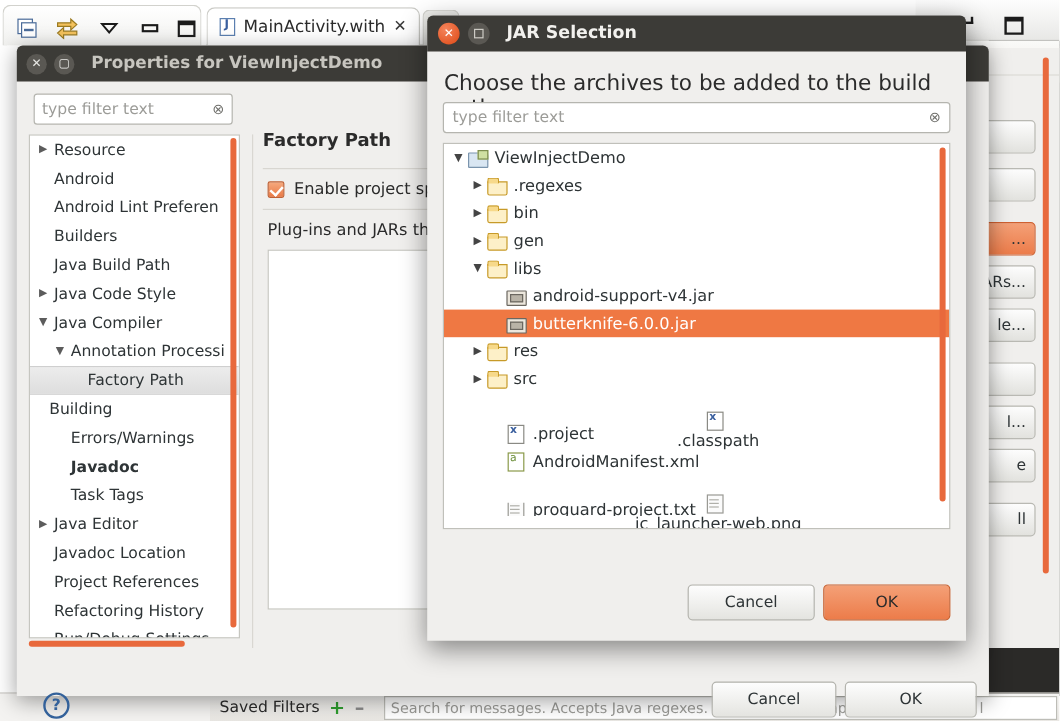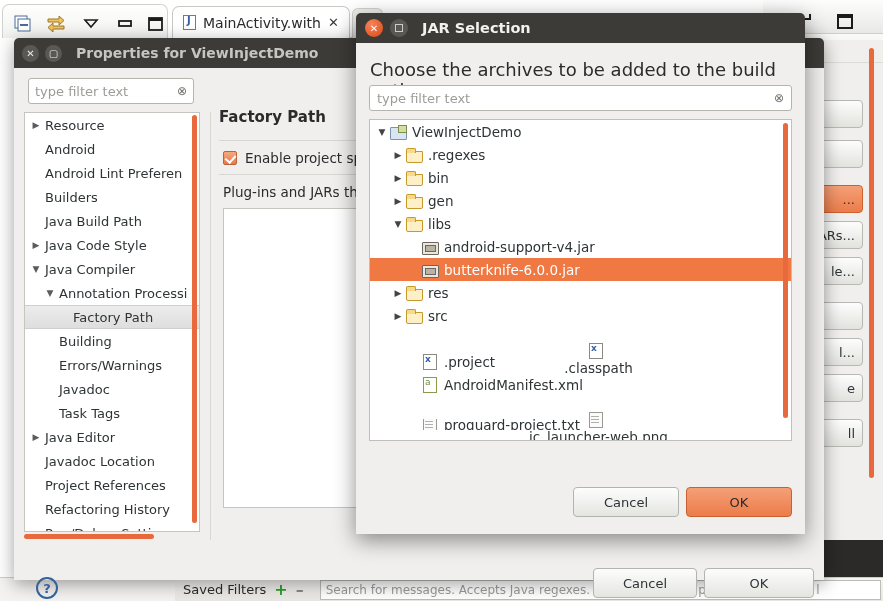--- a/index.html
+++ b/index.html
@@ -458,29 +458,29 @@
             <span class="pt-label">Java Compiler</span>
           </div>
           <div class="pt-item" style="padding-left: 18px;">
             <span class="pt-arrow">▼</span>
             <span class="pt-label">Annotation Processi</span>
           </div>
           <div class="pt-item sel" style="padding-left: 32px;">
             <span class="pt-arrow none"></span>
             <span class="pt-label">Factory Path</span>
           </div>
+          <div class="pt-item" style="">
+            <span class="pt-arrow none"></span>
+            <span class="pt-label">Building</span>
+          </div>
           <div class="pt-item" style="padding-left: 18px;">
             <span class="pt-arrow none"></span>
-            <span class="pt-label">Building</span>
-          </div>
-          <div class="pt-item" style="padding-left: 18px;">
-            <span class="pt-arrow none"></span>
             <span class="pt-label">Errors/Warnings</span>
           </div>
-          <div class="pt-item" style="padding-left: 18px;">
+          <div class="pt-item" style="padding-left: 18px; font-weight: bold;">
             <span class="pt-arrow none"></span>
             <span class="pt-label">Javadoc</span>
           </div>
           <div class="pt-item" style="padding-left: 18px;">
             <span class="pt-arrow none"></span>
             <span class="pt-label">Task Tags</span>
           </div>
           <div class="pt-item" style="padding-left: 4px;">
             <span class="pt-arrow">▶</span>
             <span class="pt-label">Java Editor</span>

